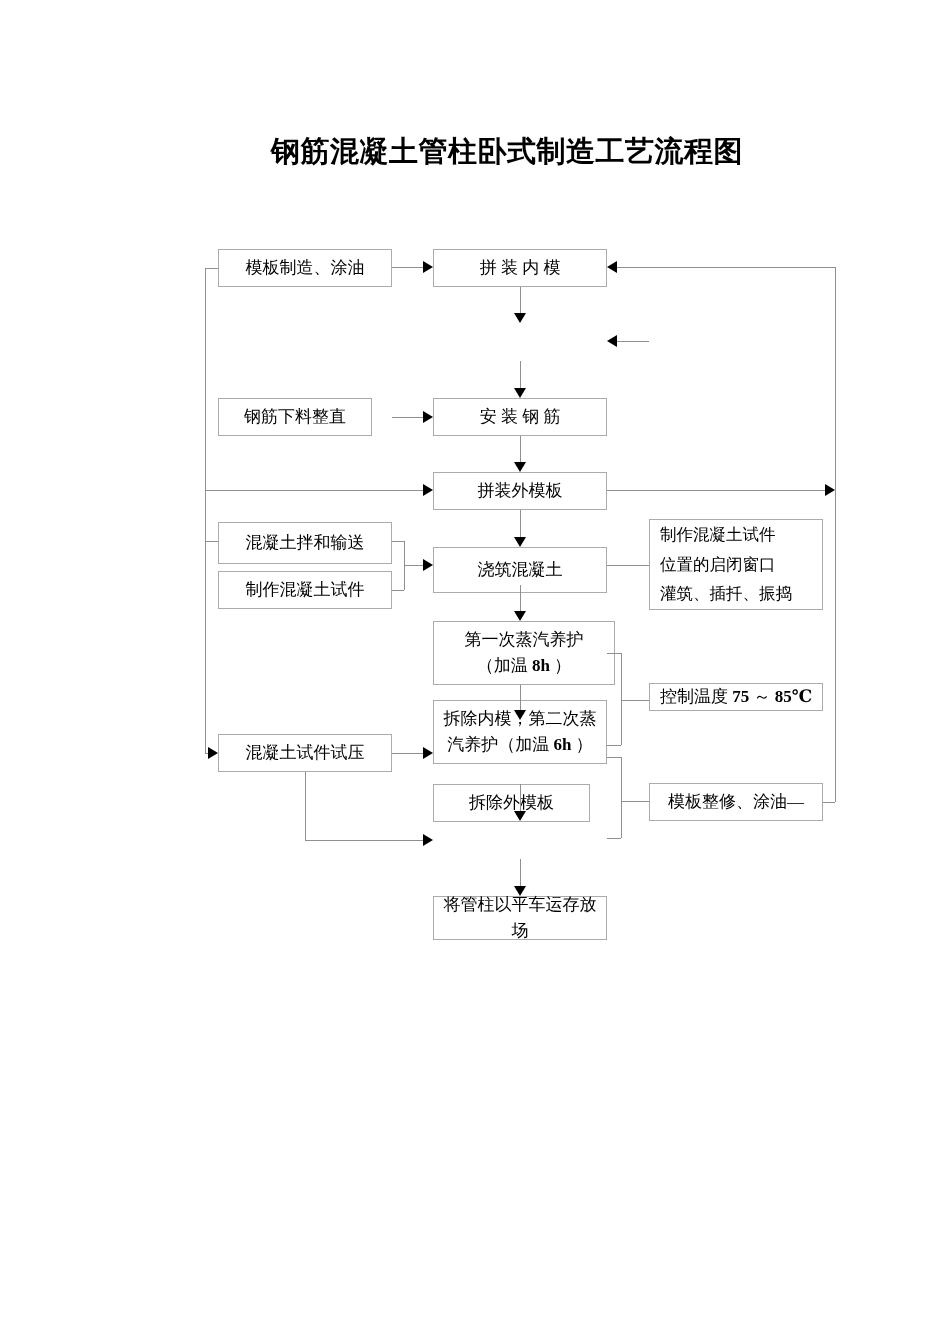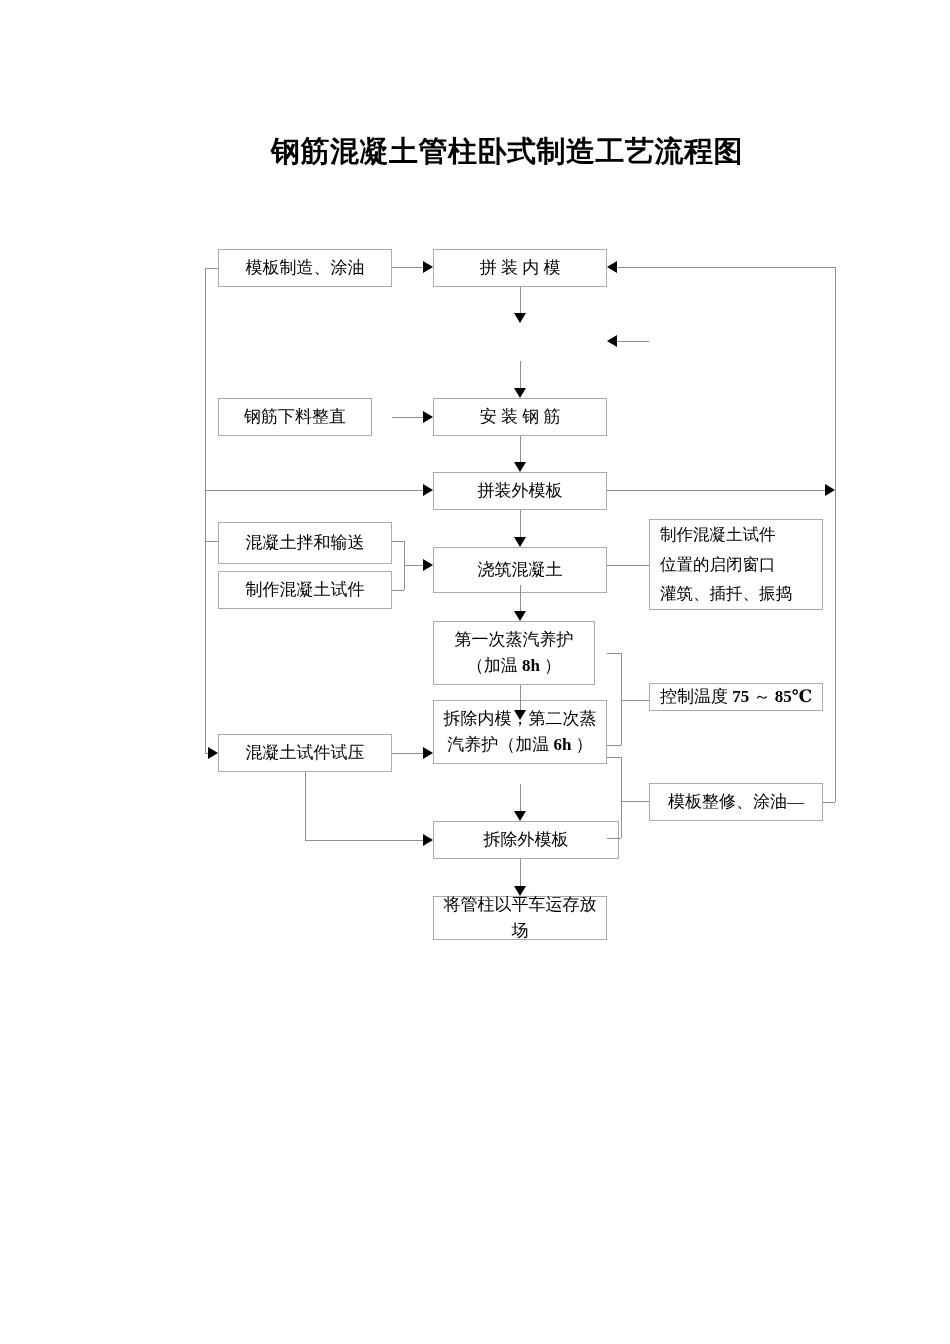--- a/index.html
+++ b/index.html
@@ -91,21 +91,21 @@
   <div class="box" style="left:401px; top:547px; width:174px; height:46px">
     <span class="ln">浇筑混凝土</span>
   </div>
 
   <div class="box note-left" style="left:617px; top:519px; width:174px; height:91px">
     <span class="ln">制作混凝土试件</span>
     <span class="ln">位置的启闭窗口</span>
     <span class="ln">灌筑、插扦、振捣</span>
   </div>
 
-  <div class="box" style="left:401px; top:621px; width:162px; height:64px">
+  <div class="box" style="left:401px; top:621px; width:182px; height:64px">
     <span class="ln">第一次蒸汽养护</span>
     <span class="ln"><span>（加温 </span><b>8h</b><span> ）</span></span>
   </div>
 
   <div class="box" style="left:617px; top:683px; width:174px; height:28px">
     <span class="ln"><span>控制温度 </span><b>75</b><span> ～ </span><b>85℃</b></span>
   </div>
 
   <div class="box" style="left:186px; top:734px; width:174px; height:38px">
     <span class="ln">混凝土试件试压</span>
@@ -113,21 +113,21 @@
 
   <div class="box" style="left:401px; top:700px; width:174px; height:64px">
     <span class="ln">拆除内模，第二次蒸</span>
     <span class="ln"><span>汽养护（加温 </span><b>6h</b><span> ）</span></span>
   </div>
 
   <div class="box" style="left:617px; top:783px; width:174px; height:38px">
     <span class="ln">模板整修、涂油—</span>
   </div>
 
-  <div class="box" style="left:401px; top:821px; width:186px; height:38px">
+  <div class="box" style="left:401px; top:784px; width:157px; height:38px">
     <span class="ln">拆除外模板</span>
   </div>
 
   <div class="box" style="left:401px; top:896px; width:174px; height:44px">
     <span class="ln">将管柱以平车运存放</span>
     <span class="ln">场</span>
   </div>
 
   <div class="hline" style="left:173px; top:268px; width:13px"></div>
   <div class="vline" style="left:173px; top:268px; height:485px"></div>

